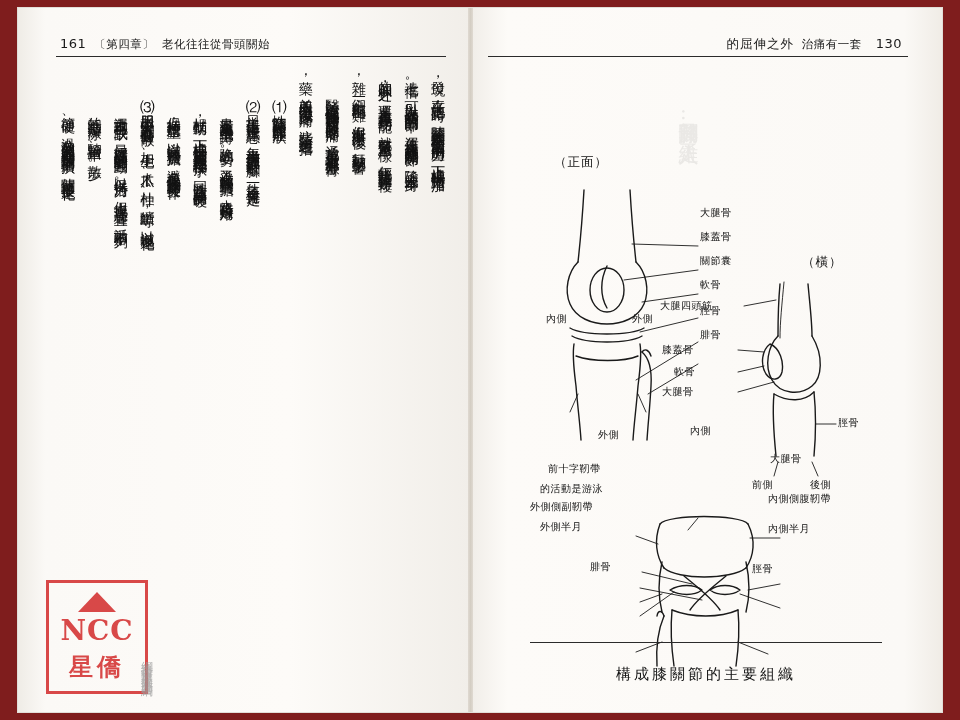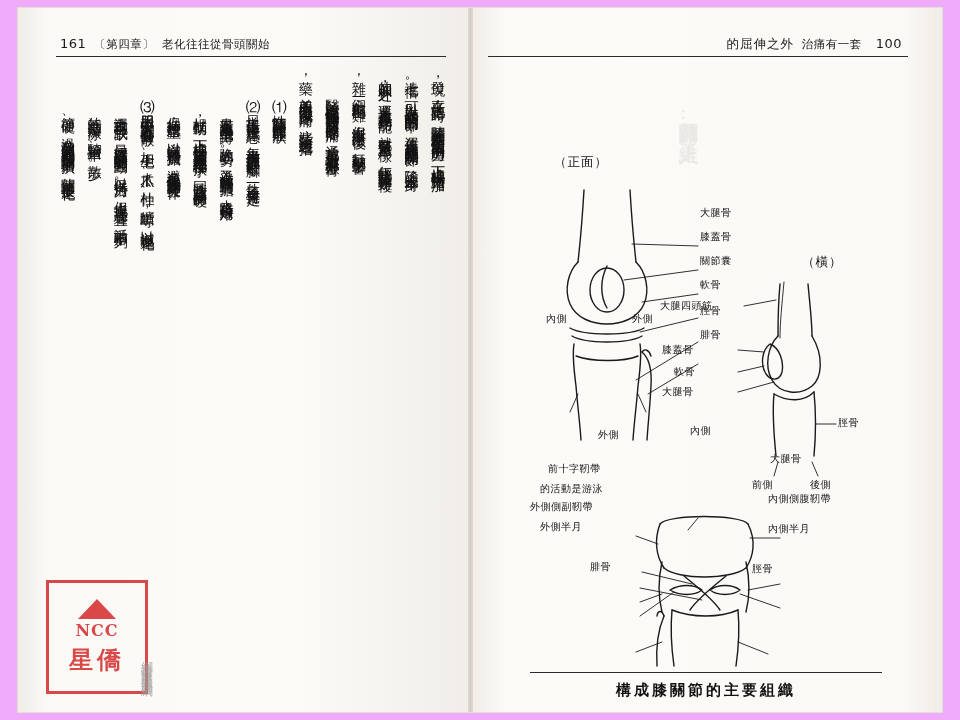--- a/index.html
+++ b/index.html
@@ -4,21 +4,21 @@
 <style>
   html, body {
     margin: 0;
     padding: 0;
     background: #ffffff;
   }
   #page {
     position: relative;
     width: 960px;
     height: 720px;
-    background: #f0abfc;
+    background: #7f1d1d;
     overflow: hidden;
     font-family: "DejaVu Sans", "Liberation Sans", sans-serif;
   }
   .book {
     position: absolute;
     left: 18px;
     top: 8px;
     width: 924px;
     height: 704px;
     background: #faf8f5;
@@ -95,26 +95,25 @@
   .figure-box {
     position: absolute;
     left: 494px;
     top: 86px;
     width: 392px;
     height: 578px;
   }
   .fig-caption-box {
     position: absolute;
     left: 512px;
-    bottom: 12px;
+    bottom: 28px;
     width: 352px;
     border-top: 1px solid #2b2b2b;
-    padding-top: 8px;
+    padding-top: 22px;
     text-align: center;
-    font-weight: bold;
   }
   .fig-caption {
     font-family: "DejaVu Serif", "Liberation Serif", serif;
     font-size: 15px;
     letter-spacing: 3px;
     color: #111;
   }
   .fig-label {
     position: absolute;
     font-family: "DejaVu Serif", "Liberation Serif", serif;
@@ -160,21 +159,21 @@
     font-family: "DejaVu Serif", "Liberation Serif", serif;
     opacity: .92;
   }
   .wm-roof {
     width: 0; height: 0;
     border-left: 19px solid transparent;
     border-right: 19px solid transparent;
     border-bottom: 20px solid #d63a3a;
     margin-bottom: 2px;
   }
-  .wm-ncc { font-size: 16px; letter-spacing: 1px; font-weight: bold; }
+  .wm-ncc { font-size: 28px; letter-spacing: 1px; font-weight: bold; }
   .wm-cn  { font-size: 24px; letter-spacing: 4px; font-weight: bold; margin-top: 4px; }
   .wm-faint {
     position: absolute;
     left: 120px;
     bottom: 34px;
     writing-mode: vertical-rl;
     font-family: "DejaVu Serif", "Liberation Serif", serif;
     font-size: 12px;
     color: #9b9b9b;
     opacity: .75;
@@ -193,21 +192,21 @@
     <div class="hdr hdr-left">
       <span class="pgnum">161</span>
       <span class="hdr-sub">〔第四章〕</span>
       <span class="hdr-sub">老化往往從骨頭關始</span>
     </div>
     <div class="hdr-rule rule-left"></div>
 
     <div class="hdr hdr-right">
       <span class="hdr-title">的屈伸之外</span>
       <span class="hdr-sub">治痛有一套</span>
-      <span class="pgnum" style="margin-left:10px">100</span>
+      <span class="pgnum" style="margin-left:10px">130</span>
     </div>
     <div class="hdr-rule rule-right"></div>
 
     <div class="vcols">
       <div class="vcol">發現，在平地走路時，膝關節大約要承受體重四倍的壓力；上下樓梯時壓力增加</div>
       <div class="vcol">達七倍。可以說在人體所有的關節中，運作最複雜的就是膝關節，除了膝部本身</div>
       <div class="vcol">的屈伸之外，還要負責停止動作功能，就像緊急煞車一樣。年輕時這些動作雖複</div>
       <div class="vcol">雜，卻一點也不困難，但漸漸年老以後，行動就受影響了。</div>
       <div class="vcol indent">醫師治療退化性膝關節炎所引起的膝部疼痛，通常都讓患者在患部外敷膏</div>
       <div class="vcol">藥，並內服中藥以減少疼痛。這些防治之道包括：</div>

